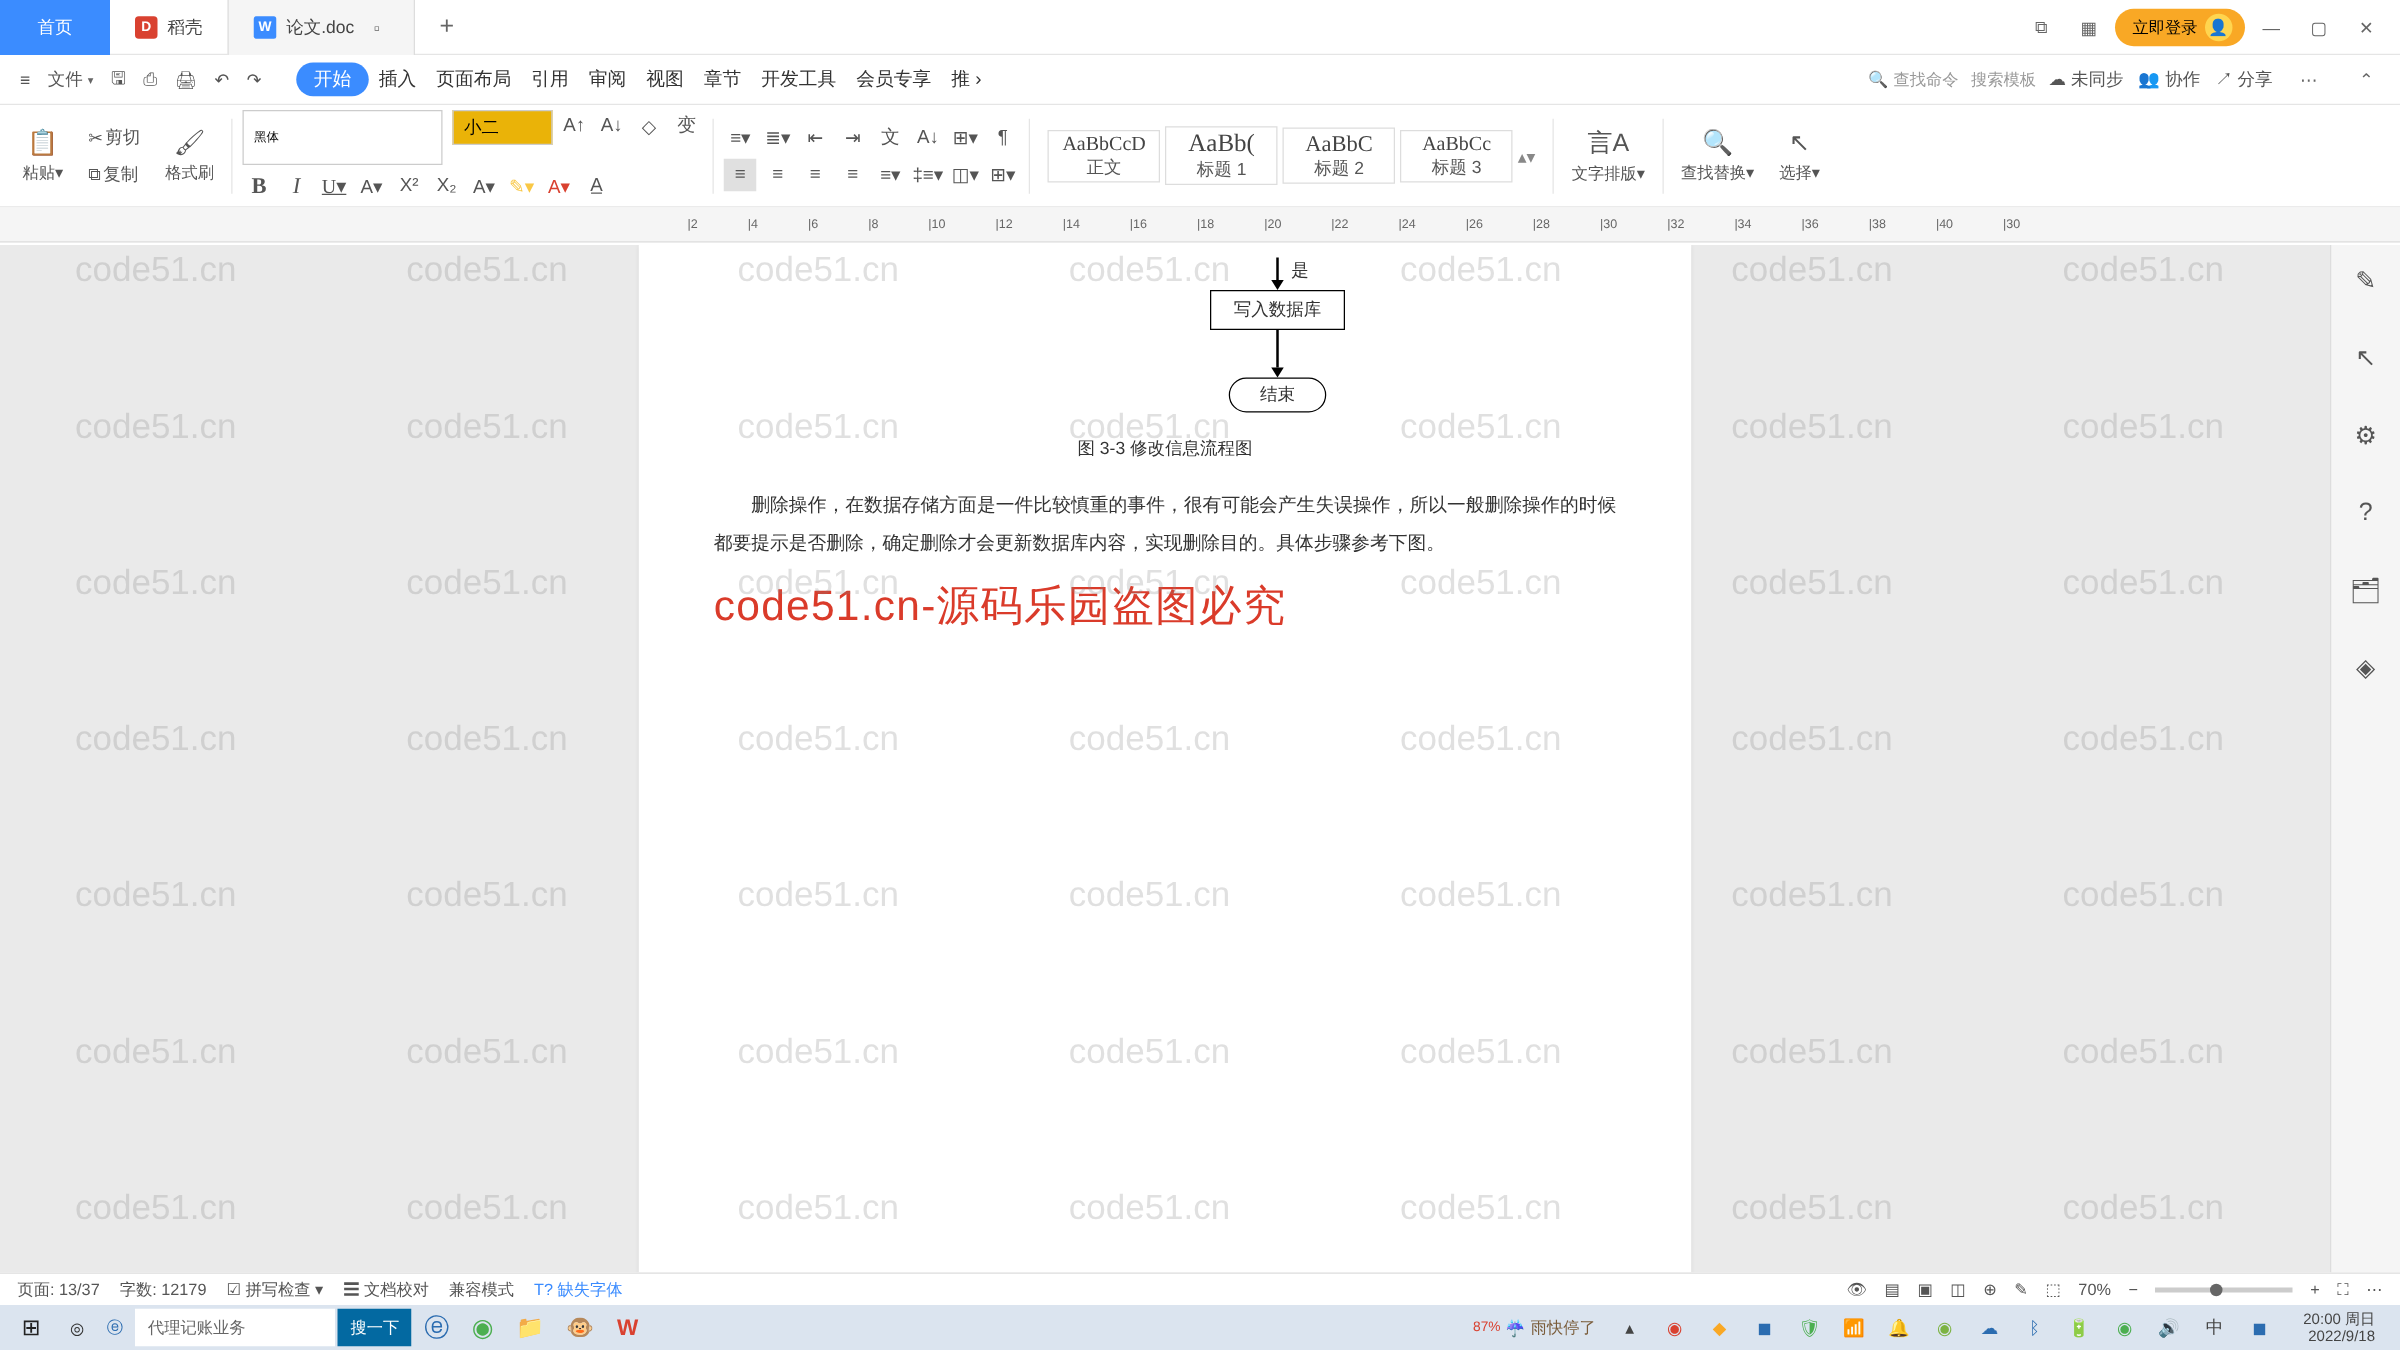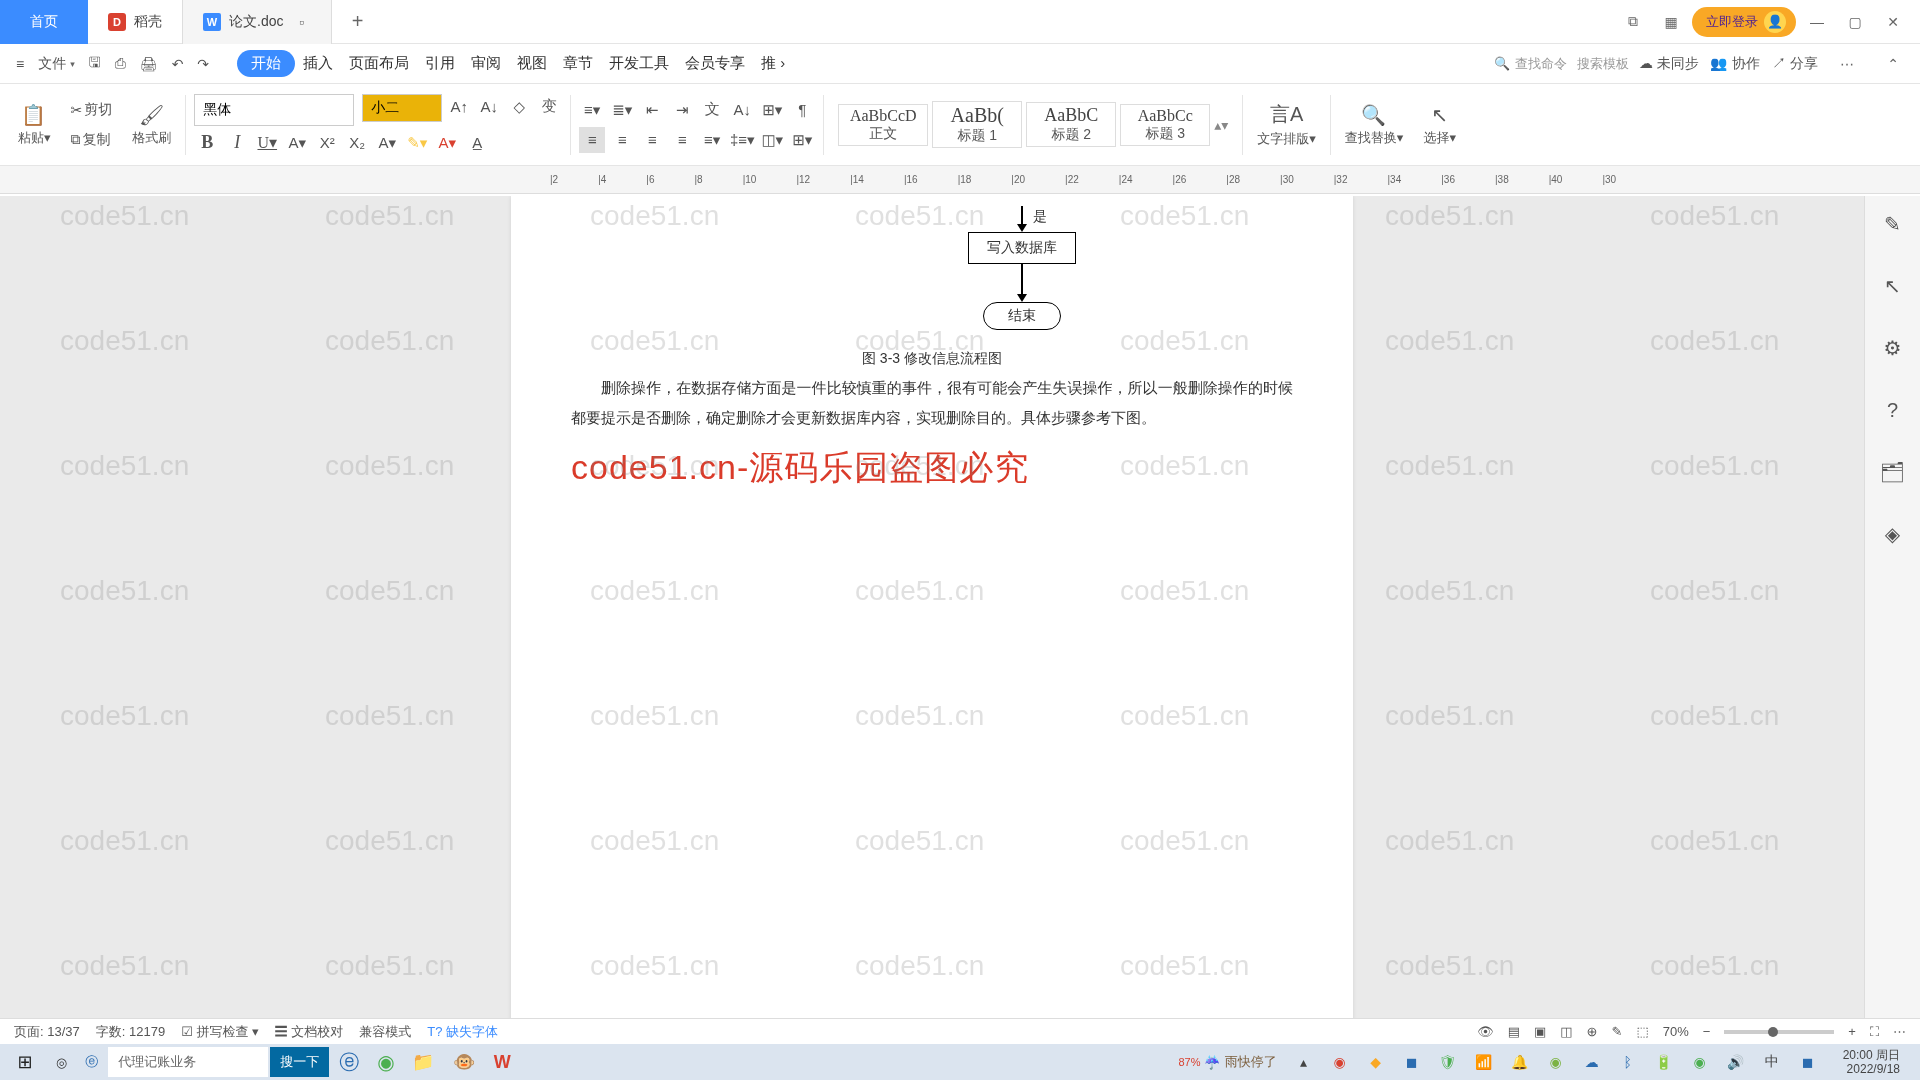--- a/index.html
+++ b/index.html
@@ -7,58 +7,58 @@
 .titlebar { height: 44px; background: #fff; display: flex; align-items: center; border-bottom: 1px solid #e5e5e5; }
 .tab { height: 44px; display: flex; align-items: center; padding: 0 20px; gap: 8px; cursor: pointer; position: relative; }
 .tab-home { background: #3b8cff; color: #fff; padding: 0 30px; }
 .tab-shell { color: #444; }
 .tab-doc { background: #f5f5f5; border-right: 1px solid #ddd; border-left: 1px solid #ddd; color: #444; }
 .dk-icon { width: 18px; height: 18px; background: #d94130; border-radius: 3px; display: inline-flex; align-items: center; justify-content: center; color: #fff; font-size: 11px; font-weight: bold; }
 .w-icon { width: 18px; height: 18px; background: #3b8cff; border-radius: 2px; display: inline-flex; align-items: center; justify-content: center; color: #fff; font-size: 11px; font-weight: bold; }
 .tab-add { width: 30px; height: 30px; display: flex; align-items: center; justify-content: center; color: #666; font-size: 20px; margin-left: 10px; }
 .titlebar-right { margin-left: auto; display: flex; align-items: center; gap: 4px; padding-right: 10px; }
 .icon-btn { width: 34px; height: 34px; display: flex; align-items: center; justify-content: center; color: #666; cursor: pointer; }
-.login-btn { background: #f9a825; color: #4c1d95; border-radius: 20px; padding: 4px 10px 4px 14px; display: flex; align-items: center; gap: 6px; font-size: 13px; }
+.login-btn { background: #f9a825; color: #000000; border-radius: 20px; padding: 4px 10px 4px 14px; display: flex; align-items: center; gap: 6px; font-size: 13px; }
 .avatar { width: 22px; height: 22px; background: #ffd54f; border-radius: 50%; display: flex; align-items: center; justify-content: center; }
 .toolbar-row { height: 40px; display: flex; align-items: center; padding: 0 10px; gap: 2px; border-bottom: 1px solid #e5e5e5; }
 .tb-btn { padding: 4px 6px; color: #555; display: flex; align-items: center; gap: 2px; }
 .menu-tabs { display: flex; margin-left: 20px; font-size: 15px; color: #333; }
 .menu-tab { padding: 4px 8px; cursor: pointer; }
 .menu-tab.active { background: #3b8cff; color: #fff; border-radius: 14px; padding: 4px 14px; }
 .search-area { margin-left: auto; display: flex; align-items: center; gap: 10px; }
 .search-box { display: flex; align-items: center; gap: 4px; color: #999; font-size: 13px; }
 .sync-area { display: flex; align-items: center; gap: 12px; color: #555; font-size: 14px; }
 .ribbon { height: 82px; display: flex; align-items: center; padding: 0 12px; border-bottom: 1px solid #e5e5e5; gap: 8px; }
 .ribbon-group { display: flex; flex-direction: column; align-items: center; gap: 2px; padding: 0 6px; }
 .ribbon-group-h { display: flex; align-items: center; gap: 4px; padding: 0 6px; }
 .rib-sep { width: 1px; height: 60px; background: #e5e5e5; }
 .rib-icon { font-size: 20px; color: #555; }
 .rib-label { font-size: 13px; color: #555; }
-.font-select { border: 1px solid #ccc; height: 32px; padding: 0 20px 0 8px; width: 160px; background: #fff; font-size: 14px; }
+.font-select { border: 1px solid #ccc; height: 44px; padding: 0 20px 0 8px; width: 160px; background: #fff; font-size: 10px; }
 .size-select { border: 1px solid #ccc; height: 28px; padding: 0 20px 0 8px; width: 80px; background: #eab308; font-size: 14px; margin-left: 4px; }
 .fmt-row { display: flex; gap: 4px; }
 .fmt-btn { width: 26px; height: 26px; display: flex; align-items: center; justify-content: center; color: #555; font-size: 15px; cursor: pointer; }
 .fmt-btn.bold { font-weight: bold; font-family: serif; font-size: 18px; }
 .fmt-btn.italic { font-style: italic; font-family: serif; font-size: 18px; }
 .fmt-btn.underline { text-decoration: underline; font-family: serif; font-size: 16px; }
 .style-box { border: 1px solid #ddd; padding: 2px 10px; text-align: center; cursor: pointer; min-width: 90px; }
 .style-preview { font-size: 16px; color: #444; font-family: serif; }
 .style-name { font-size: 14px; color: #555; }
 .ruler { height: 28px; background: #f5f5f5; border-bottom: 1px solid #ddd; position: relative; font-size: 10px; color: #666; display: flex; align-items: center; padding-left: 550px; gap: 40px; }
 .ruler span { position: relative; }
 .doc-area { position: absolute; top: 196px; bottom: 62px; left: 0; right: 56px; background: #eaeaea; overflow: hidden; }
 .page { width: 842px; background: #fff; margin: 0 auto; min-height: 900px; padding: 10px 60px 60px 60px; position: relative; box-shadow: 0 0 4px rgba(0,0,0,0.1); }
 .flow { display: flex; flex-direction: column; align-items: center; margin-left: 180px; }
 .flow-line { width: 2px; height: 18px; background: #000; position: relative; }
 .flow-arrow { width: 0; height: 0; border-left: 5px solid transparent; border-right: 5px solid transparent; border-top: 8px solid #000; }
 .flow-label { position: absolute; left: 12px; top: 2px; font-size: 14px; }
 .flow-rect { border: 1.5px solid #000; padding: 6px 18px; font-size: 14px; }
 .flow-term { border: 1.5px solid #000; border-radius: 20px; padding: 4px 24px; font-size: 14px; }
 .caption { text-align: center; font-size: 14px; margin-top: 20px; }
-.para { font-size: 15px; line-height: 2; text-align: justify; margin-top: 5px; text-indent: 2em; }
+.para { font-size: 15px; line-height: 2; text-align: justify; margin-top: 22px; text-indent: 2em; }
 .wm-overlay { color: #da3b2a; font-size: 34px; font-weight: 500; margin-top: 12px; letter-spacing: 1px; }
 .watermark { position: absolute; color: rgba(130,130,130,0.25); font-size: 28px; font-weight: 400; pointer-events: none; }
 .right-rail { position: absolute; right: 0; top: 196px; bottom: 62px; width: 56px; background: #f5f5f5; border-left: 1px solid #ddd; display: flex; flex-direction: column; align-items: center; padding-top: 10px; gap: 26px; }
 .rail-btn { width: 36px; height: 36px; display: flex; align-items: center; justify-content: center; color: #555; font-size: 20px; cursor: pointer; }
 .statusbar { position: absolute; bottom: 36px; left: 0; right: 0; height: 26px; background: #fff; border-top: 1px solid #ddd; display: flex; align-items: center; padding: 0 14px; gap: 16px; font-size: 13px; color: #555; }
 .status-right { margin-left: auto; display: flex; align-items: center; gap: 14px; }
 .zoom-slider { width: 110px; height: 4px; background: #ccc; position: relative; }
 .zoom-thumb { position: absolute; width: 10px; height: 10px; background: #666; border-radius: 50%; top: -3px; }
 .taskbar { position: absolute; bottom: 0; left: 0; right: 0; height: 36px; background: #dbe4ef; display: flex; align-items: center; gap: 2px; padding: 0 4px; font-size: 13px; }
 .tb-item { height: 30px; display: flex; align-items: center; padding: 0 8px; }

